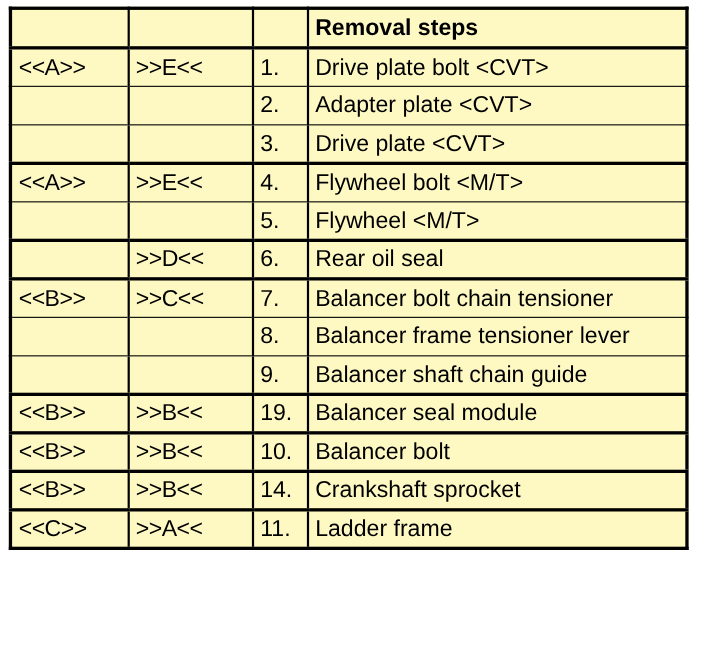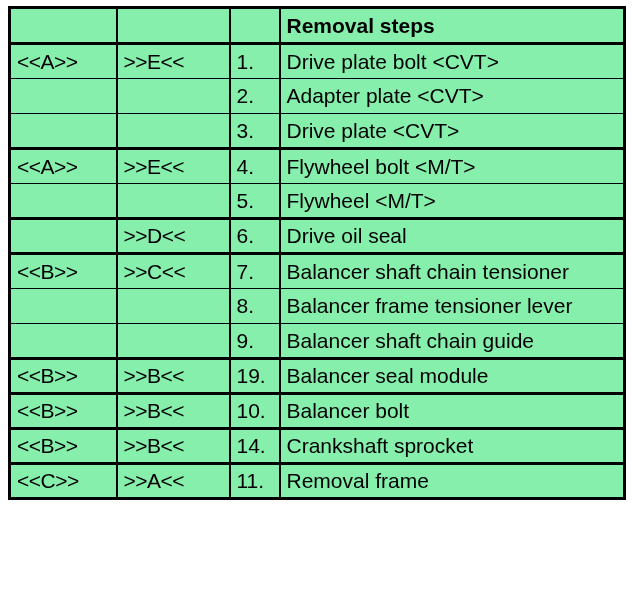--- a/index.html
+++ b/index.html
@@ -15,21 +15,21 @@
     color: #000000;
   }
 
   #removal-steps-table {
     position: absolute;
     left: 8px;
     top: 6px;
     width: 615px;
     border-collapse: collapse;
     table-layout: fixed;
-    background: #86efac;
+    background: #fef9c3;
   }
 
   
   #removal-steps-table {
     border: 3px solid #000000;
   }
 
   #removal-steps-table col.col-group-a { width: 107px; }
   #removal-steps-table col.col-group-b { width: 113px; }
   #removal-steps-table col.col-num     { width: 50px;  }
@@ -121,27 +121,27 @@
       <tr>
         <td class="cell-code"></td>
         <td class="cell-code"></td>
         <td class="cell-num">5.</td>
         <td class="cell-step">Flywheel &lt;M/T&gt;</td>
       </tr>
       <tr class="group-start">
         <td class="cell-code"></td>
         <td class="cell-code">&gt;&gt;D&lt;&lt;</td>
         <td class="cell-num">6.</td>
-        <td class="cell-step">Drive oil seal</td>
+        <td class="cell-step">Rear oil seal</td>
       </tr>
       <tr class="group-start">
         <td class="cell-code">&lt;&lt;B&gt;&gt;</td>
         <td class="cell-code">&gt;&gt;C&lt;&lt;</td>
         <td class="cell-num">7.</td>
-        <td class="cell-step">Balancer shaft chain tensioner</td>
+        <td class="cell-step">Balancer bolt chain tensioner</td>
       </tr>
       <tr>
         <td class="cell-code"></td>
         <td class="cell-code"></td>
         <td class="cell-num">8.</td>
         <td class="cell-step">Balancer frame tensioner lever</td>
       </tr>
       <tr>
         <td class="cell-code"></td>
         <td class="cell-code"></td>
@@ -163,16 +163,16 @@
       <tr class="group-start">
         <td class="cell-code">&lt;&lt;B&gt;&gt;</td>
         <td class="cell-code">&gt;&gt;B&lt;&lt;</td>
         <td class="cell-num">14.</td>
         <td class="cell-step">Crankshaft sprocket</td>
       </tr>
       <tr class="group-start">
         <td class="cell-code">&lt;&lt;C&gt;&gt;</td>
         <td class="cell-code">&gt;&gt;A&lt;&lt;</td>
         <td class="cell-num">11.</td>
-        <td class="cell-step">Removal frame</td>
+        <td class="cell-step">Ladder frame</td>
       </tr>
     </tbody>
 </table>
 
 </body></html>

